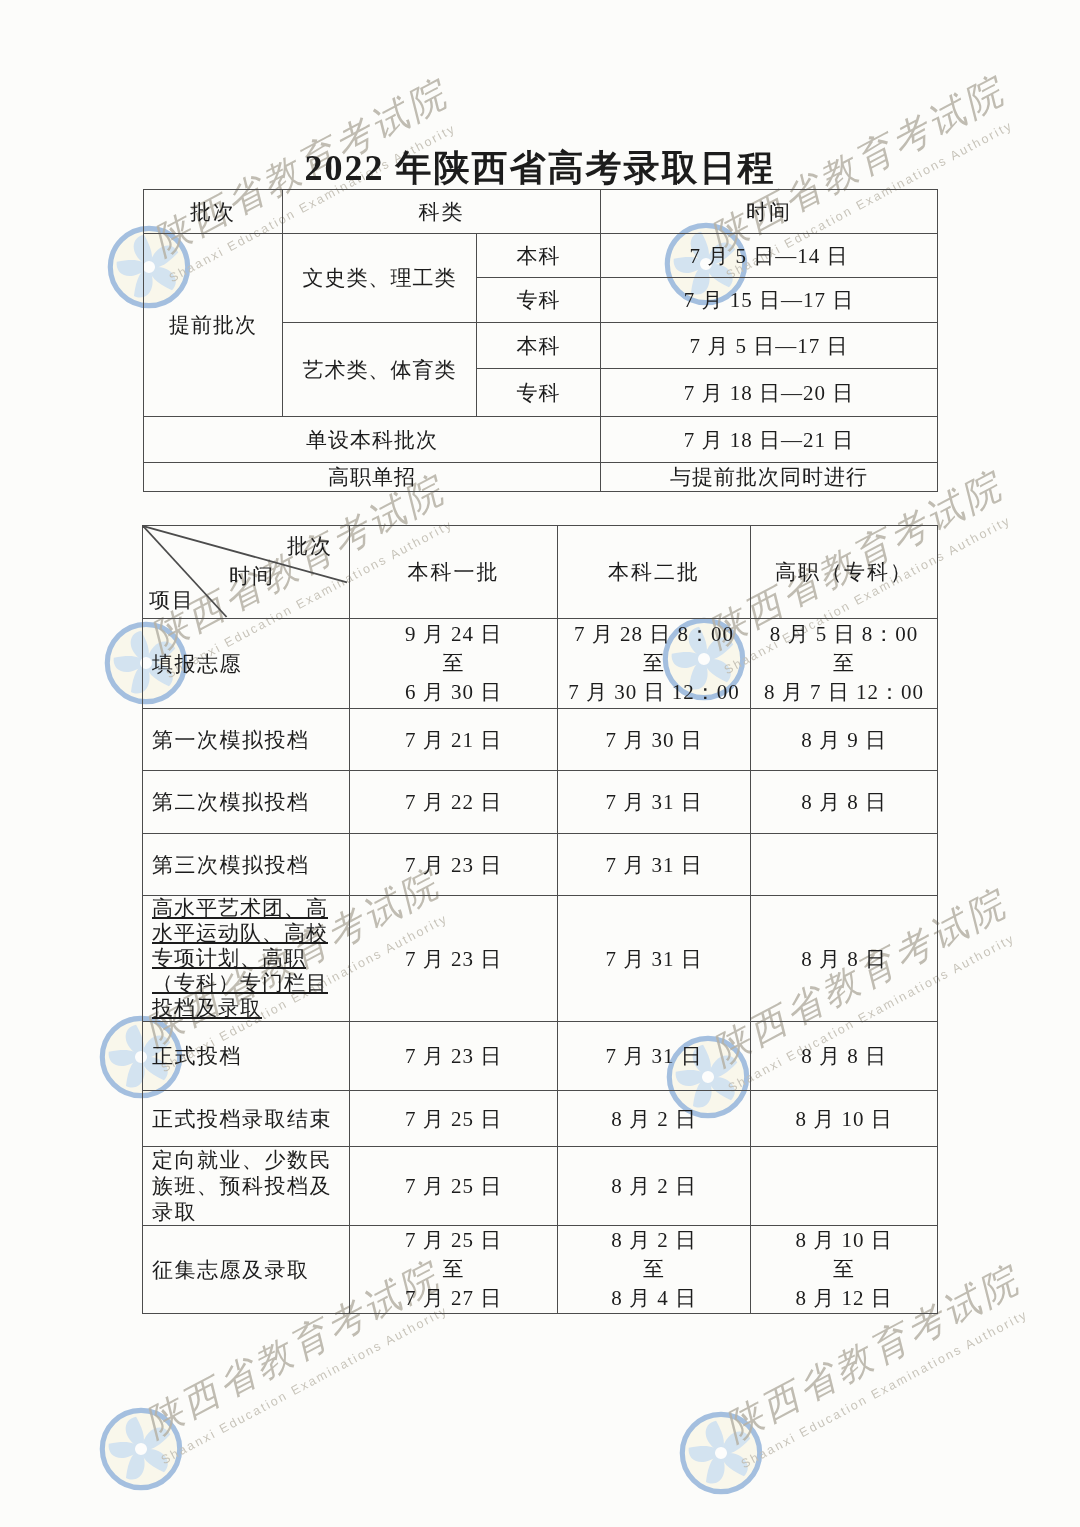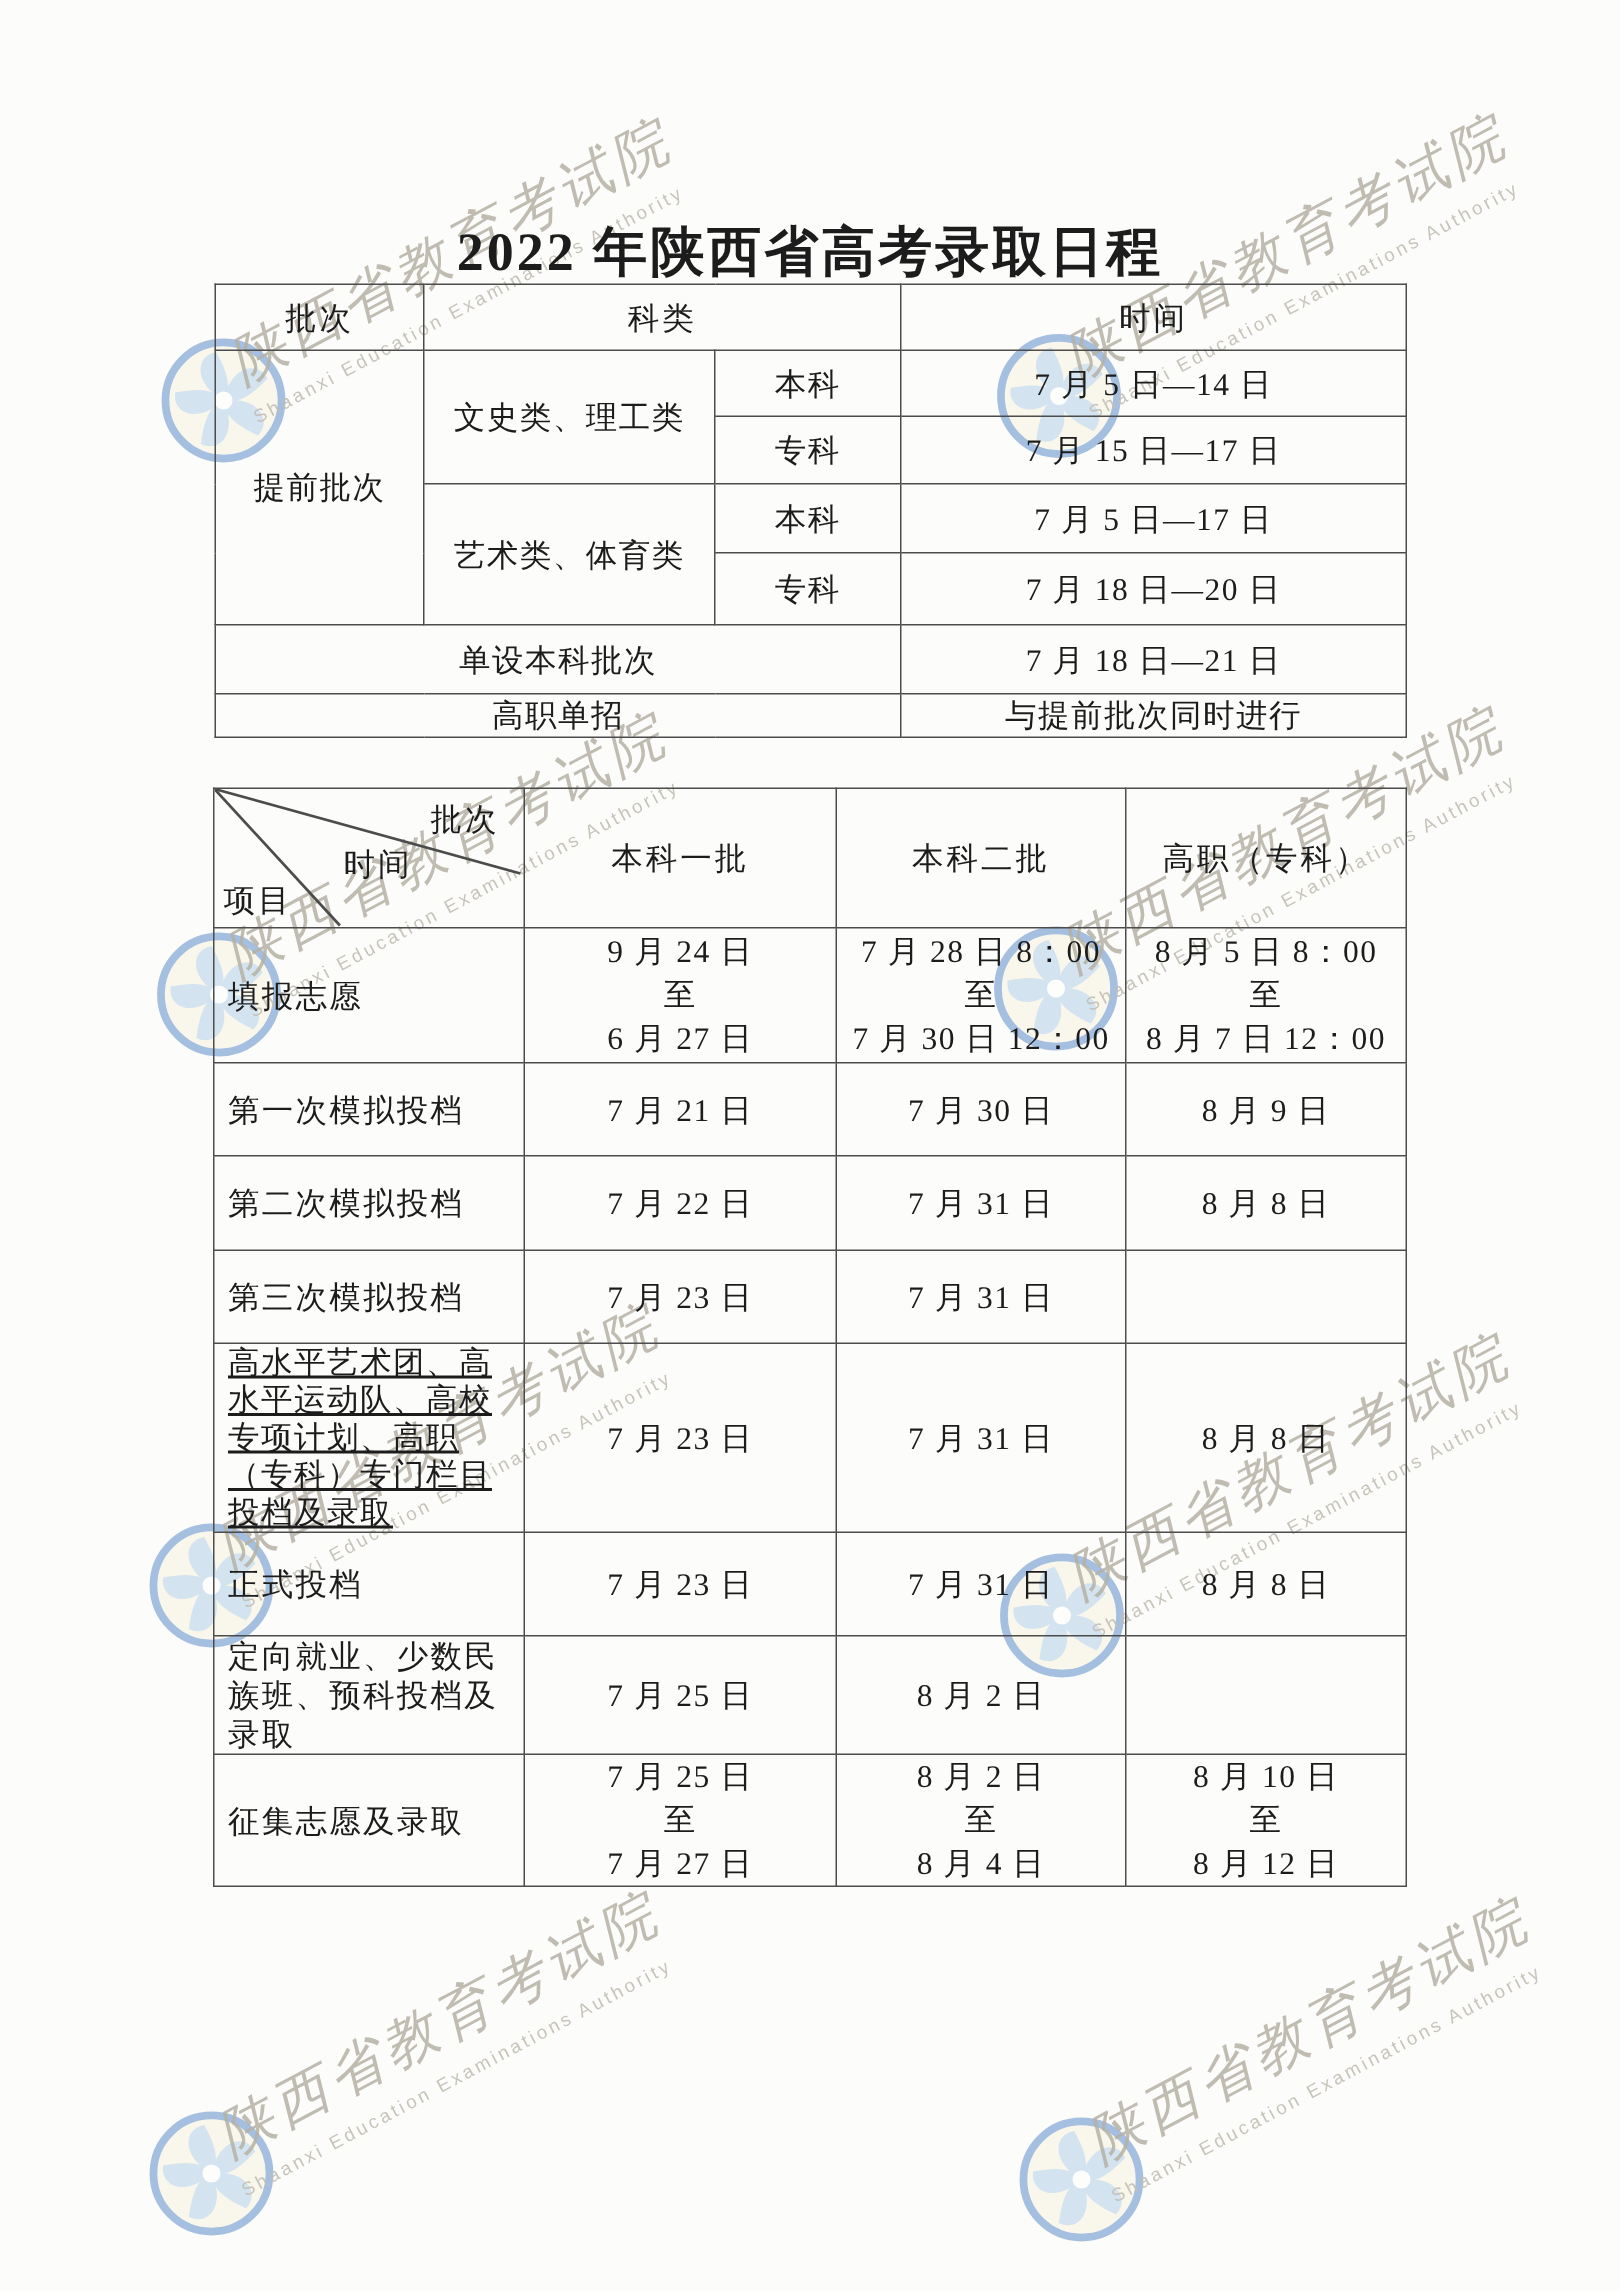--- a/index.html
+++ b/index.html
@@ -235,21 +235,21 @@
     <th class="hdr">本科一批</th>
     <th class="hdr">本科二批</th>
     <th class="hdr">高职（专科）</th>
   </tr>
 
   <tr style="height:90px">
     <td class="label-left">填报志愿</td>
     <td class="stack">
       <div>9 月 24 日</div>
       <div>至</div>
-      <div>6 月 27 日</div>
+      <div>6 月 30 日</div>
     </td>
     <td class="stack">
       <div>7 月 28 日 8：00</div>
       <div>至</div>
       <div>7 月 30 日 12：00</div>
     </td>
     <td class="stack">
       <div>8 月 5 日 8：00</div>
       <div>至</div>
       <div>8 月 7 日 12：00</div>
@@ -279,20 +279,26 @@
     <td>7 月 23 日</td>
     <td>7 月 31 日</td>
     <td>8 月 8 日</td>
   </tr>
   <tr style="height:69px">
     <td class="label-left">正式投档</td>
     <td>7 月 23 日</td>
     <td>7 月 31 日</td>
     <td>8 月 8 日</td>
   </tr>
+  <tr style="height:56px">
+    <td class="label-left">正式投档录取结束</td>
+    <td>7 月 25 日</td>
+    <td>8 月 2 日</td>
+    <td>8 月 10 日</td>
+  </tr>
   <tr style="height:60px">
     <td class="label-left" style="line-height:26px;">定向就业、少数民族班、预科投档及录取</td>
     <td>7 月 25 日</td>
     <td>8 月 2 日</td>
     <td></td>
   </tr>
   <tr style="height:80px">
     <td class="label-left">征集志愿及录取</td>
     <td class="stack">
       <div>7 月 25 日</div>

